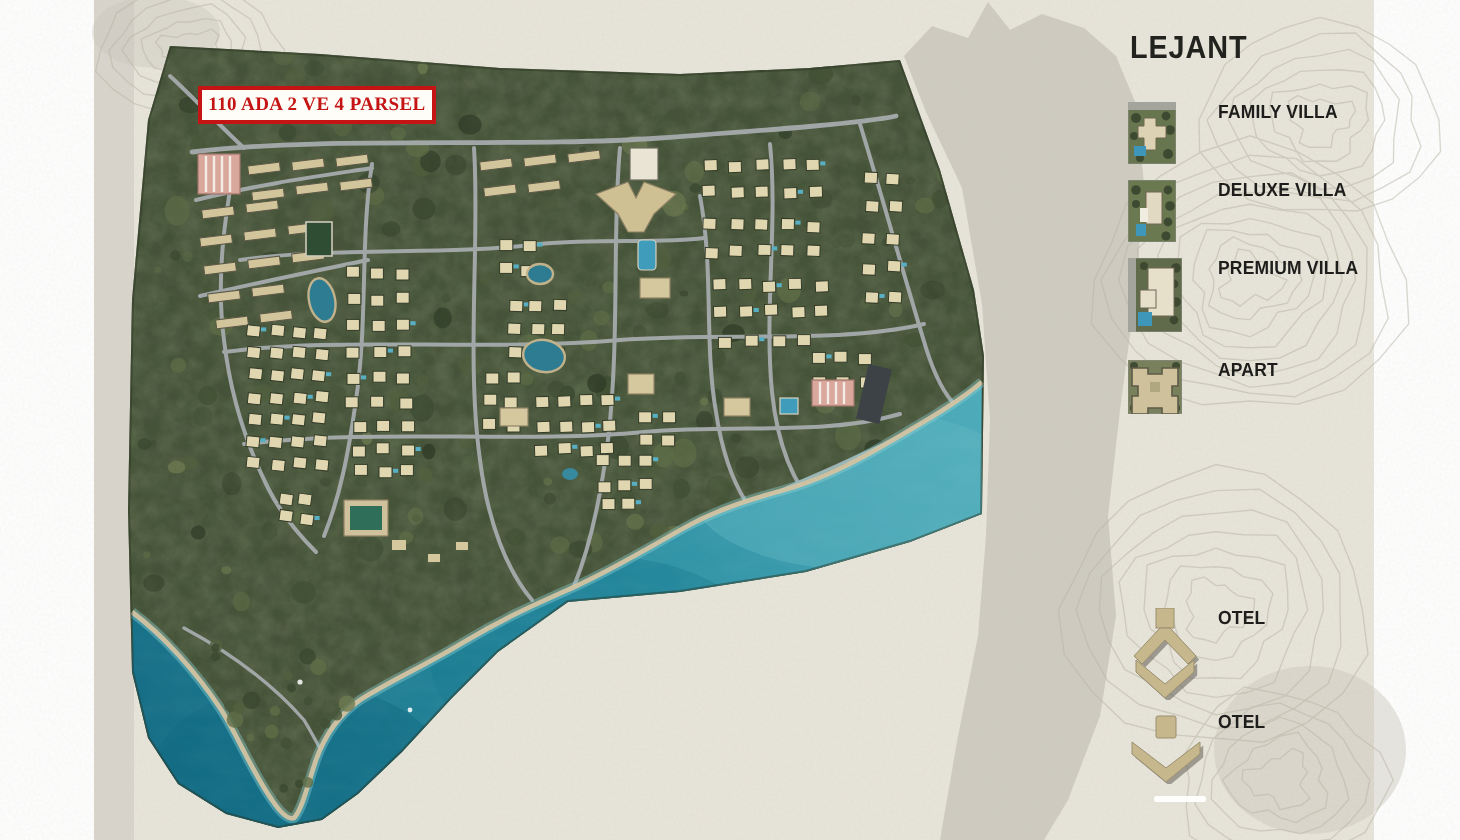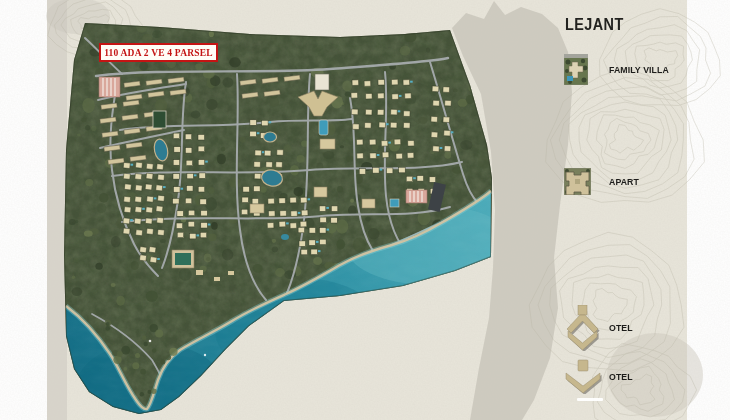--- a/index.html
+++ b/index.html
@@ -7,29 +7,29 @@
          font-family:"Liberation Sans",sans-serif;}
   .map-svg{position:absolute;left:0;top:0;}
   .parcel-label{position:absolute;left:99px;top:43px;width:119px;height:19px;
       box-sizing:border-box;background:#fffdf7;border:2px solid #c41414;
       display:flex;align-items:center;justify-content:center;
       font-family:"Liberation Serif",serif;font-weight:bold;font-size:9.5px;
       letter-spacing:.2px;color:#c41414;white-space:nowrap;}
   .legend{position:absolute;left:0;top:0;width:730px;height:360px;pointer-events:none;}
   .legend-title{position:absolute;left:565px;top:16px;margin:0;font-size:16px;font-weight:bold;
       color:#22221f;letter-spacing:.5px;transform:scaleX(.9);transform-origin:left center;}
-  .legend-item{position:absolute;left:562px;display:flex;align-items:center;}
+  .legend-item{position:absolute;left:562px;display:flex;align-items:flex-start;}
   .legend-item .licon{width:47px;flex:0 0 47px;display:flex;justify-content:flex-start;}
   .legend-item .licon svg{display:block;margin-left:2px;}
   .legend-item .llabel{font-size:9.5px;font-weight:bold;color:#1d1d1b;white-space:nowrap;
       transform:scaleX(.92);transform-origin:left center;letter-spacing:.1px;}
   .li1{top:51px;height:36px}
   .li2{top:90px;height:36px}
   .li3{top:129px;height:41px}
-  .li4{top:165px;height:33px}
+  .li4{top:180px;height:33px}
   .li5{top:209px;height:40px}
   .li6{top:263px;height:36px}
   .li7{top:304px;height:47px}
   .li8{top:356px;height:40px}
   .scale-bar{position:absolute;left:577px;top:398px;width:26px;height:3px;background:#ffffff;
       border-radius:1px;opacity:.95;}
 </style>
 </head>
 <body>
 
@@ -639,21 +639,59 @@
               <circle cx="20" cy="26" r="2.5"></circle>
               <circle cx="6" cy="28" r="2"></circle>
           </g>
           <path d="M8,8 h6 v4 h5 v6 h-5 v6 h-6 v-6 h-3 v-6 h3 Z" fill="#ddd3b4" stroke="#6e6753" stroke-width="0.5"></path>
           <rect x="3" y="22" width="6" height="5" fill="#3e97b8"></rect>
         </svg>
       </span>
       <span class="llabel">FAMILY VILLA</span>
     </div>
 
-
+    <div class="legend-item li2">
+      <span class="licon">
+        <svg width="24" height="31" viewBox="0 0 24 31">
+          <rect x="0" y="0" width="24" height="31" fill="#6a7950" stroke="#8b8b80" stroke-width="0.6"></rect>
+          <g fill="#39462e" opacity="0.9">
+            <circle cx="4" cy="5" r="2.4"></circle>
+              <circle cx="20" cy="5" r="2.2"></circle>
+              <circle cx="21" cy="13" r="2.4"></circle>
+            <circle cx="20" cy="21" r="2.2"></circle>
+              <circle cx="4" cy="12" r="2"></circle>
+              <circle cx="19" cy="28" r="2.3"></circle>
+          </g>
+          <rect x="9" y="6" width="8" height="16" fill="#e2d9c2" stroke="#6e6753" stroke-width="0.5"></rect>
+          <rect x="6" y="14" width="4" height="7" fill="#f0ece0"></rect>
+          <rect x="4" y="22" width="5" height="6" fill="#3e97b8"></rect>
+        </svg>
+      </span>
+      <span class="llabel">DELUXE VILLA</span>
+    </div>
+
+    <div class="legend-item li3">
+      <span class="licon">
+        <svg width="27" height="37" viewBox="0 0 27 37">
+          <rect x="0" y="0" width="27" height="37" fill="#5f6b4a" stroke="#8b8b80" stroke-width="0.6"></rect>
+          <rect x="0" y="0" width="4" height="37" fill="#a3a49c"></rect>
+          <g fill="#39462e" opacity="0.9">
+            <circle cx="24" cy="5" r="2.4"></circle>
+              <circle cx="23" cy="13" r="2.2"></circle>
+              <circle cx="24" cy="22" r="2.4"></circle>
+            <circle cx="8" cy="4" r="2"></circle>
+              <circle cx="23" cy="31" r="2.2"></circle>
+          </g>
+          <rect x="10" y="5" width="13" height="24" fill="#e6dfca" stroke="#6e6753" stroke-width="0.5"></rect>
+          <rect x="6" y="16" width="8" height="9" fill="#e6dfca" stroke="#6e6753" stroke-width="0.5"></rect>
+          <rect x="5" y="27" width="7" height="7" fill="#3e97b8"></rect>
+        </svg>
+      </span>
+      <span class="llabel">PREMIUM VILLA</span>
+    </div>
 
     <div class="legend-item li4">
       <span class="licon">
         <svg width="27" height="27" viewBox="0 0 27 27">
           <rect x="0" y="0" width="27" height="27" fill="#79805c" stroke="#8b8b80" stroke-width="0.6"></rect>
           <g fill="#39462e" opacity="0.9">
             <circle cx="3" cy="24" r="2"></circle>
               <circle cx="24" cy="24" r="2"></circle>
               <circle cx="24" cy="3" r="2"></circle>
               <circle cx="3" cy="3" r="2"></circle>

